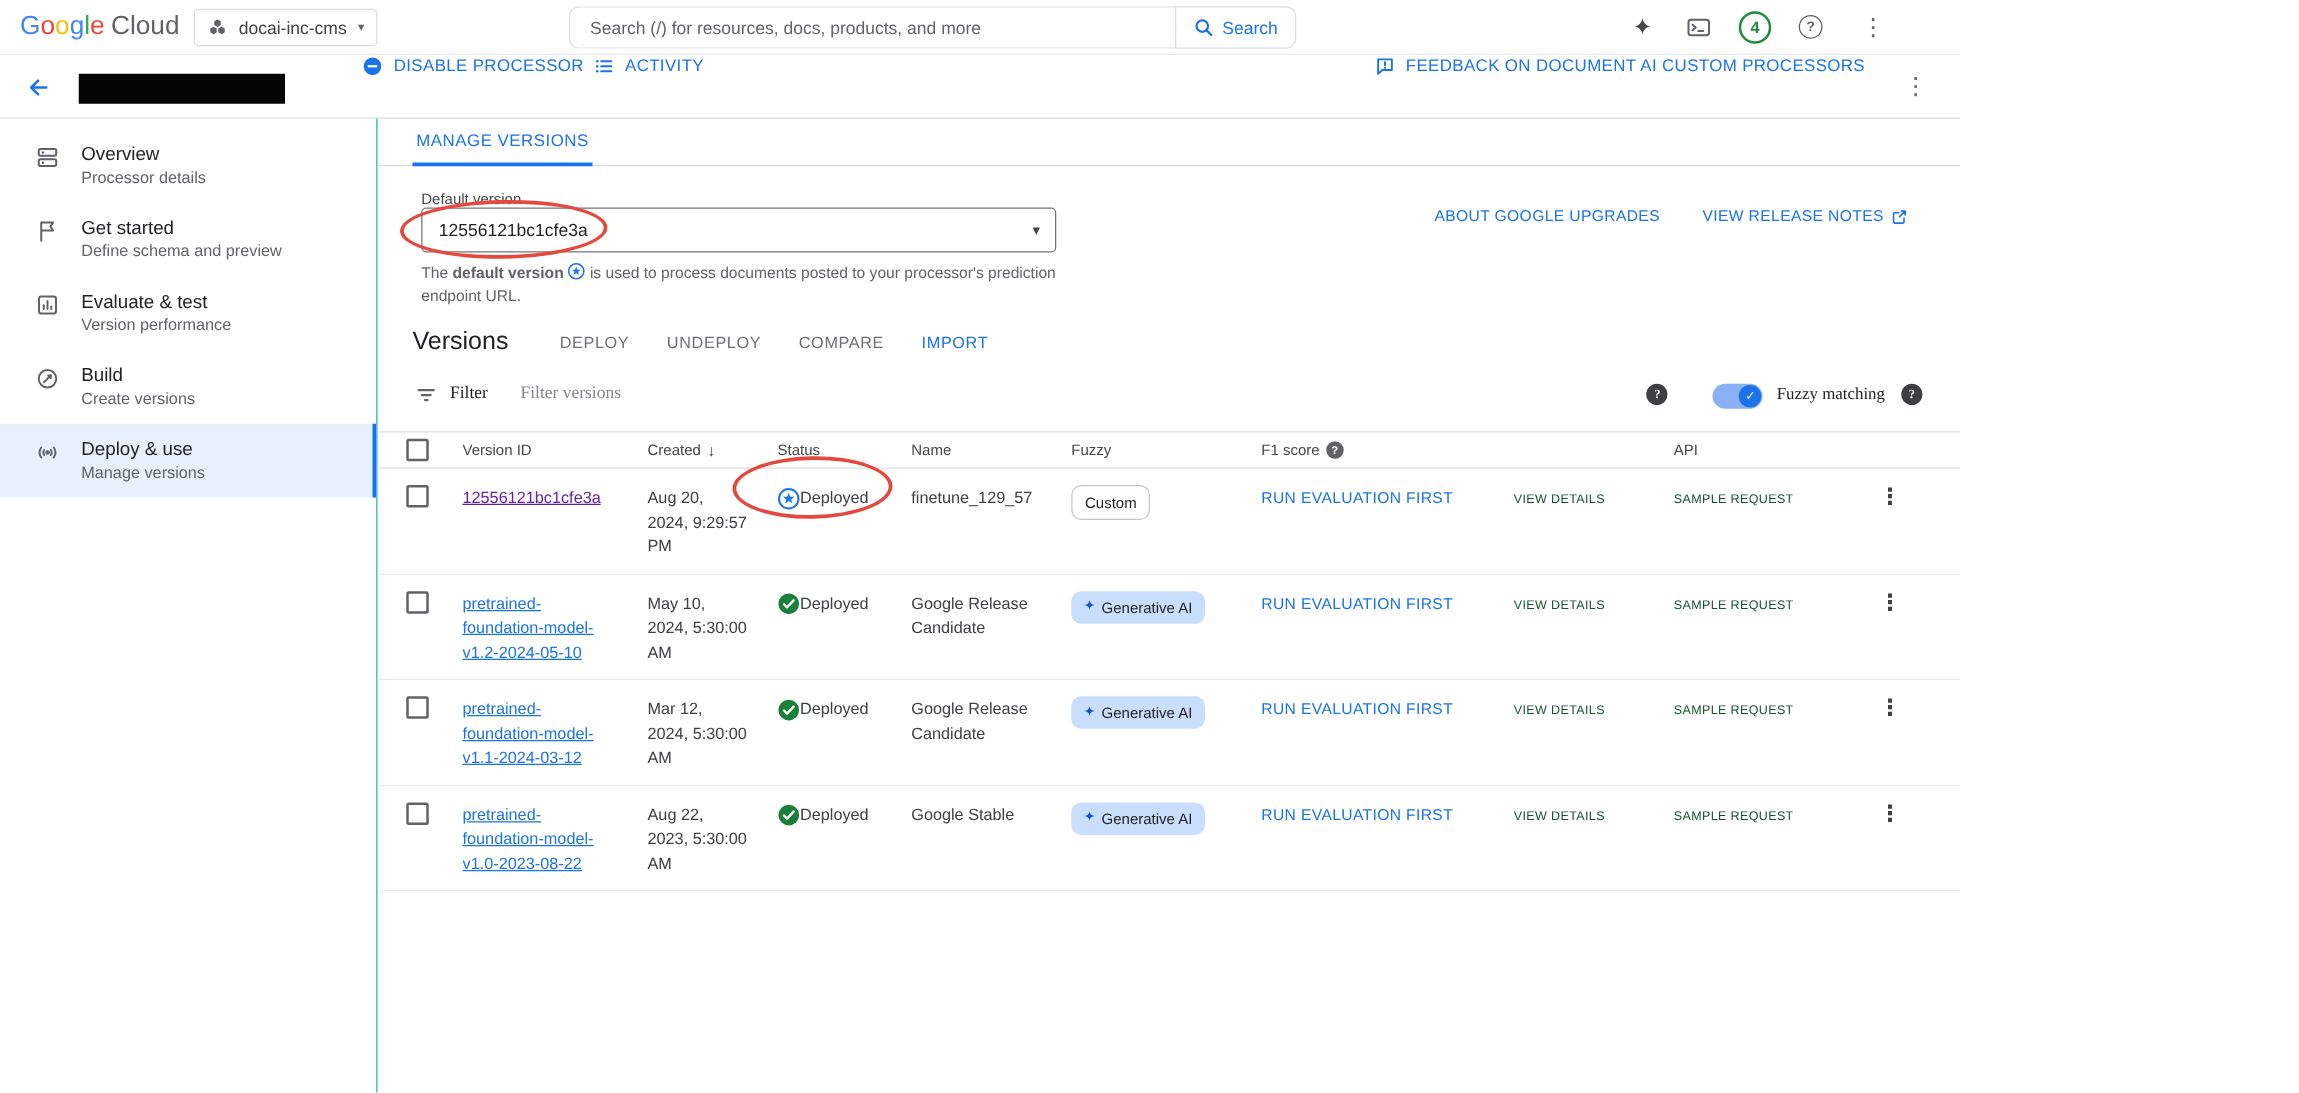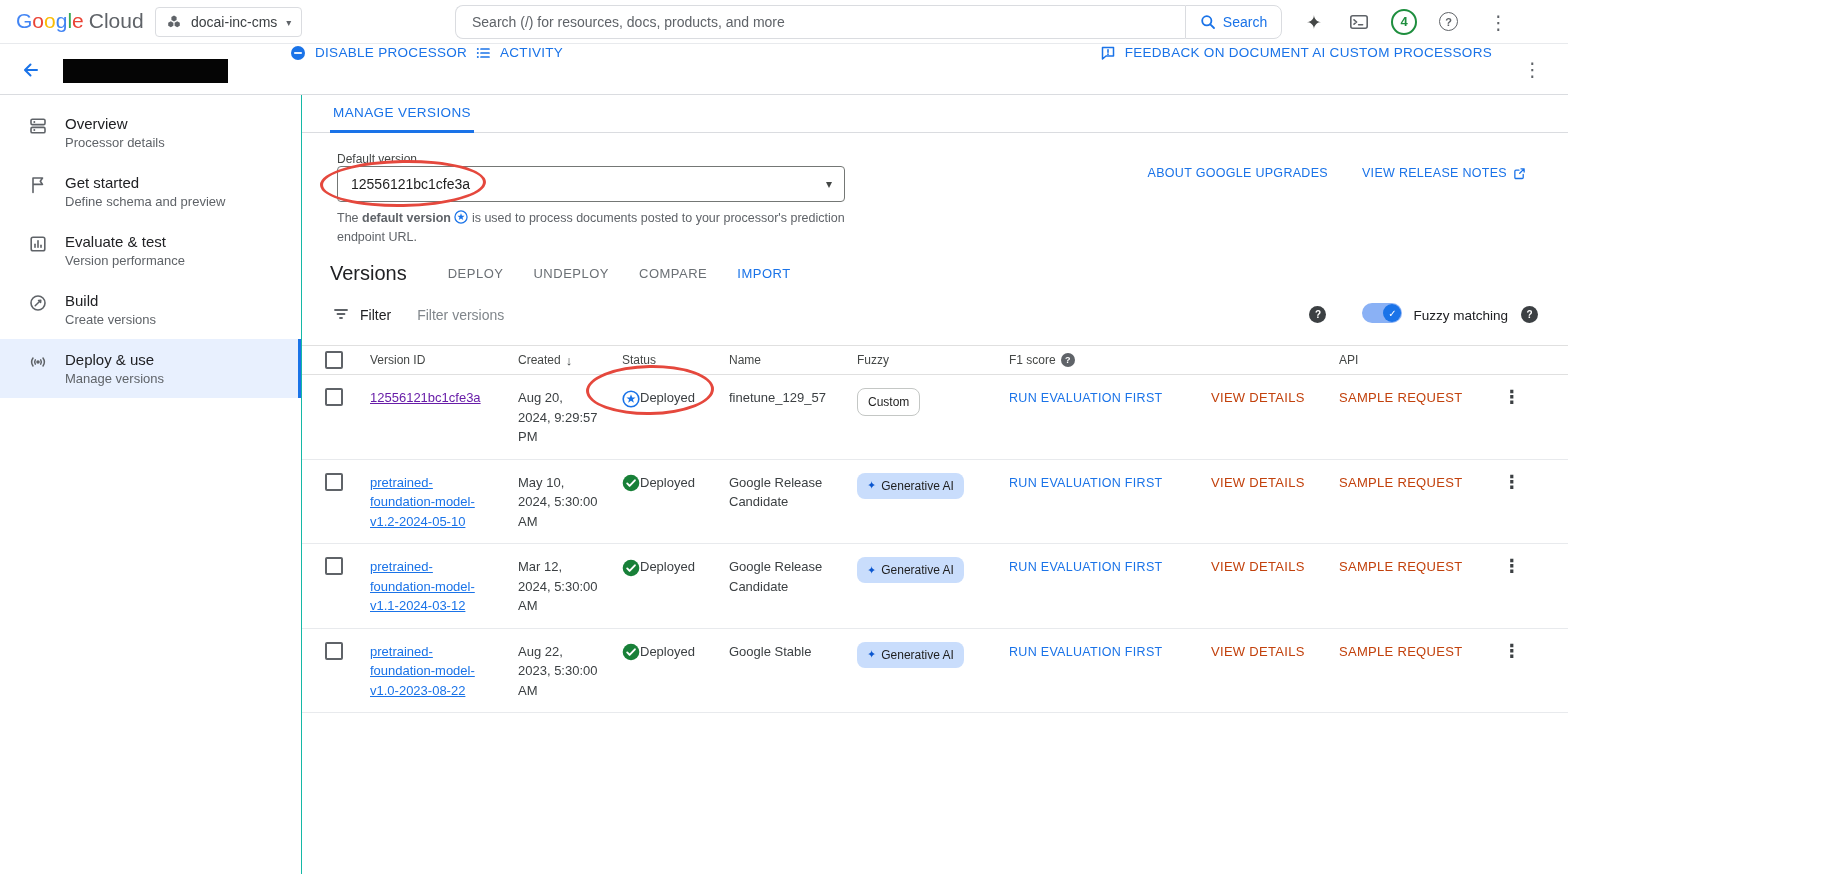--- a/index.html
+++ b/index.html
@@ -9,21 +9,21 @@
 
   
   .topbar { position:absolute; left:0; top:0; width:100%; height:44px; background:#fff; border-bottom:1px solid #e8eaed; }
   .logo { position:absolute; left:16px; top:9px; font-size:21px; display:flex; align-items:baseline; }
   .logo .lg { font-weight:500; }
   .g-blue{color:#4285F4;} .g-red{color:#EA4335;} .g-yellow{color:#FBBC05;} .g-green{color:#34A853;}
   .logo .cloud { color:#5f6368; margin-left:5px; font-weight:400; }
   .proj-sel { position:absolute; left:155px; top:7px; height:30px; border:1px solid #dadce0; border-radius:4px; display:flex; align-items:center; padding:0 10px; gap:9px; cursor:pointer; background:#fff; }
   .proj-sel .pname { font-size:14px; color:#3c4043; }
   .caret { font-size:10px; color:#5f6368; }
-  .search-wrap { position:absolute; left:455px; top:5px; width:827px; height:34px; display:flex; }
+  .search-wrap { position:absolute; left:455px; top:5px; width:582px; height:34px; display:flex; }
   .search-input { flex:1; border:1px solid #dadce0; border-right:none; border-radius:8px 0 0 8px; padding:0 16px; font-size:14px; color:#202124; outline:none; font-family:inherit; background:#fff; }
   .search-input::placeholder { color:#5f6368; }
   .search-btn { width:97px; border:1px solid #dadce0; border-radius:0 8px 8px 0; background:#fff; display:flex; align-items:center; justify-content:center; gap:7px; cursor:pointer; }
   .search-btn span { color:#1a73e8; font-size:14px; font-weight:500; }
   .tb-ic { position:absolute; cursor:pointer; color:#444746; }
   .ic-gemini { left:1306px; top:11px; font-size:19px; }
   .ic-shell { left:1349px; top:12px; }
   .badge { left:1391px; top:9px; width:26px; height:26px; border:2.5px solid #1e8e3e; border-radius:50%; color:#1e8e3e; font-size:13px; font-weight:700; text-align:center; line-height:21px; background:#fff; position:absolute; cursor:pointer; }
   .help-circle { width:19px; height:19px; border:1.8px solid #5f6368; border-radius:50%; color:#5f6368; font-size:11px; font-weight:700; display:flex; align-items:center; justify-content:center; }
   .ic-help { left:1439px; top:12px; }
@@ -63,21 +63,21 @@
 
   .header-links { position:absolute; top:71px; right:42px; display:flex; align-items:center; gap:34px; }
   .hlink { display:flex; align-items:center; gap:6px; color:#1a73e8; font-size:12.5px; font-weight:500; letter-spacing:.3px; cursor:pointer; }
 
   .versions-bar { position:absolute; left:28px; top:167px; display:flex; align-items:center; }
   .versions-bar h2 { font-size:20px; font-weight:400; color:#202124; margin-right:41px; }
   .vb-btn { font-size:13px; font-weight:500; letter-spacing:.5px; cursor:pointer; margin-right:30px; }
   .vb-btn.disabled { color:#6b7075; }
   .vb-btn.primary { color:#1a73e8; }
 
-  .filter-bar { position:absolute; left:0; right:0; top:192px; height:36px; display:flex; align-items:flex-end; padding:0 30px; }
+  .filter-bar { position:absolute; left:0; right:0; top:212px; height:36px; display:flex; align-items:flex-start; padding:0 30px;font-family:Liberation Serif, serif; }
   .filter-label { font-size:14px; font-weight:500; color:#202124; margin-left:10px; }
   .filter-input { border:none; outline:none; font-size:14px; font-family:inherit; margin-left:26px; flex:1; color:#202124; background:transparent; }
   .filter-input::placeholder { color:#80868b; }
   .mini-help { width:17px; height:17px; border-radius:50%; background:#3c4043; color:#fff; font-size:10px; font-weight:700; display:flex; align-items:center; justify-content:center; cursor:pointer; flex:none; }
   .toggle { width:40px; height:20px; border-radius:10px; background:#8ab1f5; position:relative; margin-left:36px; cursor:pointer; flex:none; }
   .toggle .thumb { position:absolute; right:1px; top:1px; width:18px; height:18px; border-radius:50%; background:#1a73e8; color:#fff; font-size:10px; display:flex; align-items:center; justify-content:center; }
   .fuzzy-label { font-size:13.5px; color:#202124; margin-left:11px; margin-right:13px; }
 
   
   .vtable { position:absolute; left:0; right:0; top:250px; }
@@ -92,21 +92,21 @@
   .cb { display:block; width:18px; height:18px; border:2px solid #5f6368; border-radius:2px; background:#fff; cursor:pointer; }
   .vlink { text-decoration:underline; cursor:pointer; display:inline-block; max-width:124px; word-wrap:break-word; }
   .vlink.purple { color:#681da8; }
   .vlink.blue { color:#1a73e8; }
   .status-cell { display:flex; align-items:flex-end; gap:0; }
   .chip { display:inline-flex; align-items:center; gap:5px; border-radius:8px; padding:4px 10px; font-size:12px; font-weight:500; color:#1f1f1f; white-space:nowrap; }
   .chip.custom { border:1px solid #c4c7c5; background:#fff; }
   .chip.genai { background:#c9ddfc; }
   .chip .spark { color:#0b57d0; font-size:11px; }
   .runeval { color:#1a73e8; font-size:12.5px; font-weight:500; letter-spacing:.3px; cursor:pointer; white-space:nowrap; }
-  .dark-action { color:#c2410c; font-size:13px; font-weight:500; letter-spacing:.3px; cursor:pointer; white-space:nowrap; }
+  .dark-action { color:#14532d; font-size:10px; font-weight:500; letter-spacing:.3px; cursor:pointer; white-space:nowrap; }
   .kebab { font-size:18px; font-weight:700; color:#3c4043; cursor:pointer; padding-left:16px; line-height:1.1; }
 
   
   .red-ellipse { position:absolute; border:3.5px solid #e5483d; border-radius:50%; pointer-events:none; z-index:60; }
   .re-1 { left:320px; top:160px; width:166px; height:47px; transform:rotate(-1deg); }
   .re-2 { left:586px; top:365px; width:128px; height:50px; transform:rotate(-1deg); }
 
   svg { display:block; }
 </style>
 </head>

